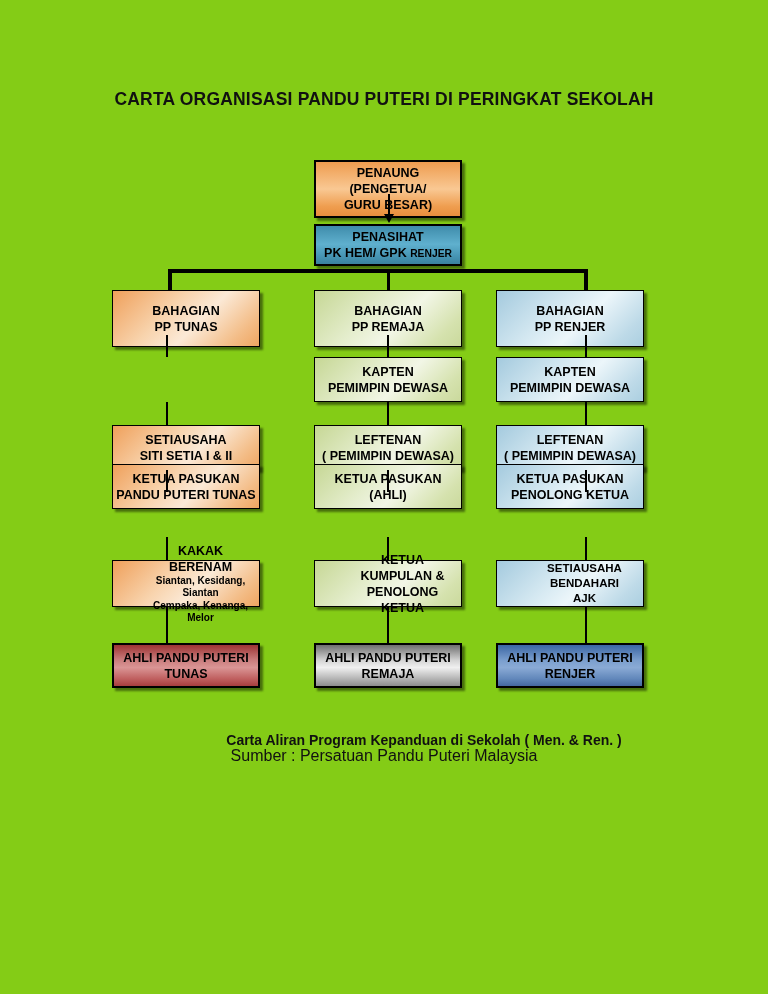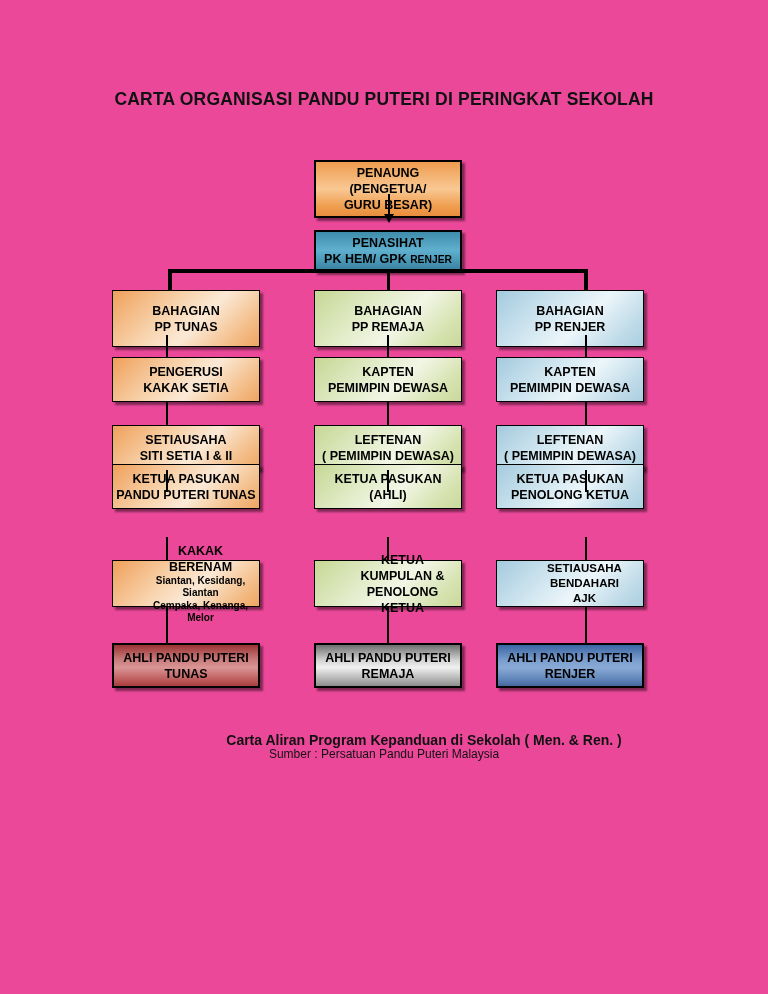--- a/index.html
+++ b/index.html
@@ -1,19 +1,19 @@
 <!DOCTYPE html>
 <html><head>
 <meta charset="utf-8">
 <style>
   html,body{margin:0;padding:0;background:#ffffff;}
   #page{
     position:relative;
     width:768px;height:994px;
-    background:#ec4899;
+    background:#84cc16;
     font-family:"Liberation Sans","DejaVu Sans",sans-serif;
     overflow:hidden;
   }
   .title{
     position:absolute;left:0;top:89px;width:768px;
     text-align:center;font-weight:bold;font-size:17.5px;
     letter-spacing:.2px;color:#111;
   }
   .box{
     position:absolute;
@@ -22,21 +22,21 @@
     border:1.5px solid #000;
     box-shadow:3px 3px 2px rgba(0,0,0,.45);
     box-sizing:border-box;
     padding:2px 3px;
   }
   .box .t{white-space:pre-wrap;font-size:12.5px;line-height:1.28;}
   .box .sub{white-space:pre-wrap;font-size:10px;line-height:1.22;font-weight:bold;}
   .bd2{border-width:2px;}
   
   .fill-root{background:linear-gradient(180deg,#ee9c4f 0%,#f9c893 50%,#ef9e50 82%,#e88e3d 100%);margin-top:24px;}
-  .fill-advisor{background:linear-gradient(180deg,#3f8cab 0%,#5fb0ce 48%,#4796b5 78%,#3a829f 100%);margin-top:6px;}
+  .fill-advisor{background:linear-gradient(180deg,#3f8cab 0%,#5fb0ce 48%,#4796b5 78%,#3a829f 100%);}
   .fill-orange{background:linear-gradient(135deg,#efa05b 0%,#f8d4ae 38%,#fbe9d6 58%,#f3bc86 85%,#efa561 100%);}
   .fill-green{background:linear-gradient(135deg,#c6d795 0%,#e4edcc 38%,#f2f6e6 58%,#d5e2ae 85%,#cad99c 100%);}
   .fill-blue{background:linear-gradient(135deg,#a4cade 0%,#d4e8f1 38%,#ecf6fa 58%,#bedae8 85%,#abcfe0 100%);}
   .fill-red{background:linear-gradient(180deg,#9d3434 0%,#c87a7a 35%,#da9595 55%,#c06060 82%,#a83e3e 100%);}
   .fill-gray{background:linear-gradient(180deg,#6f6f6f 0%,#d5d5d5 38%,#f0f0f0 55%,#b5b5b5 82%,#8d8d8d 100%);}
   .fill-dblue{background:linear-gradient(180deg,#3b66a4 0%,#7b9fce 38%,#8aaad5 55%,#6288bb 82%,#45689f 100%);}
   
   .c1{left:112px;width:148px;}
   .c2{left:314px;width:148px;}
   .c3{left:496px;width:148px;}
@@ -58,21 +58,21 @@
   .vline{width:2px;}
   .thick{width:4px;}
   .hbar{height:4px;}
   .arrowhead{
     position:absolute;width:0;height:0;
     border-left:5px solid transparent;border-right:5px solid transparent;
     border-top:9px solid #000;
   }
   .footer{position:absolute;left:0;width:768px;text-align:center;color:#111;}
   .footer-b{top:732px;font-weight:bold;font-size:14px;margin-left:40px;}
-  .footer-r{top:747px;font-weight:normal;font-size:12px;}
+  .footer-r{top:747px;font-weight:normal;font-size:16px;}
 </style>
 </head>
 <body>
 
 <div id="page">
 
   <div class="title">CARTA ORGANISASI PANDU PUTERI DI PERINGKAT SEKOLAH</div>
 
   <div class="box bd2 fill-root root-box">
     <span class="t">PENAUNG
@@ -88,24 +88,20 @@
   </div>
 
   <div class="hbar" style="left:168px;top:269px;width:420px;"></div>
   <div class="vline thick" style="left:168px;top:269px;height:21px;"></div>
   <div class="vline thick" style="left:584px;top:269px;height:21px;"></div>
   <div class="vline" style="left:387px;top:271px;height:19px;width:3px;"></div>
 
   <div class="box fill-orange c1 r1">
     <span class="t">BAHAGIAN
 PP TUNAS</span>
-  </div>
-  <div class="box fill-orange c1 r2">
-    <span class="t">PENGERUSI
-KAKAK SETIA</span>
   </div>
   <div class="box fill-orange c1 r3">
     <span class="t">SETIAUSAHA
 SITI SETIA I &amp; II</span>
   </div>
   <div class="box fill-orange c1 r4">
     <span class="t">KETUA PASUKAN
 PANDU PUTERI TUNAS</span>
   </div>
   <div class="box fill-orange c1 r5">

